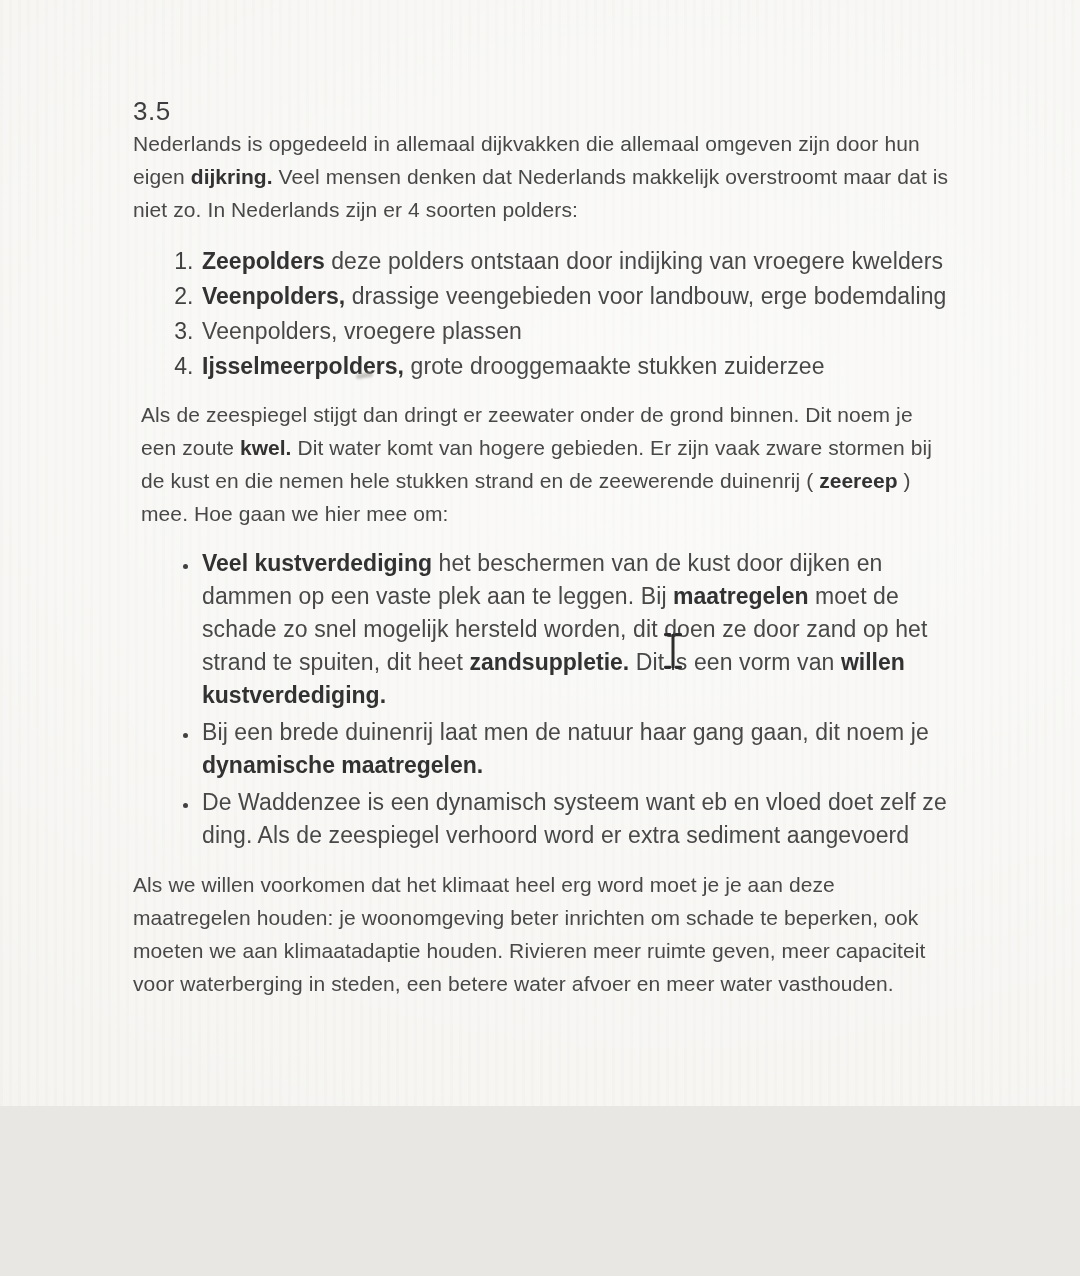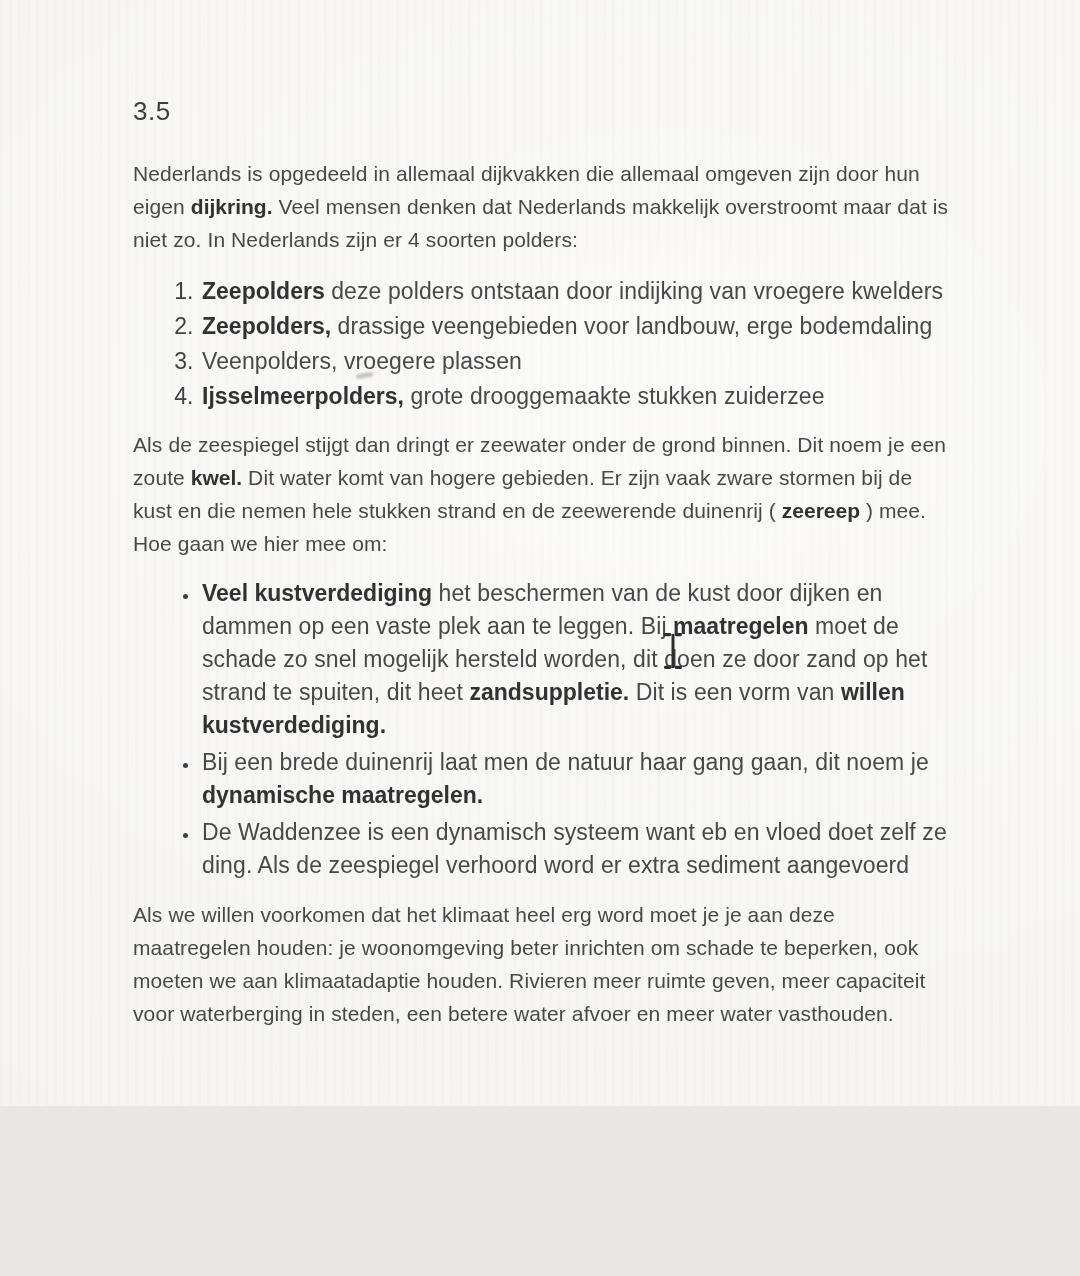--- a/index.html
+++ b/index.html
@@ -32,22 +32,22 @@
     color: #3e3e3e;
     letter-spacing: 0.5px;
   }
   .para {
     margin: 0;
     font-size: 21px;
     line-height: 33px;
     letter-spacing: 0.1px;
     color: #484848;
   }
-  .para-intro   { margin-top: 30px; }
-  .para-kwel    { margin-top: 15px; }
+  .para-intro   { }
+  .para-kwel    { margin-top: 15px; margin-left: 8px; }
   .para-klimaat { margin-top: 16px; }
   b { font-weight: 700; color: #323232; letter-spacing: 0; }
   ol.doc-list, ul.doc-list {
     margin: 18px 0 0 0;
     padding-left: 67px;
     font-size: 23px;
     line-height: 33px;
     letter-spacing: 0.1px;
     color: #484848;
   }
@@ -99,21 +99,21 @@
 
 <div class="page">
   <div class="content">
 
     <h1 class="heading">3.5</h1>
 
     <p class="para para-intro">Nederlands is opgedeeld in allemaal dijkvakken die allemaal omgeven zijn door hun eigen <b>dijkring.</b> Veel mensen denken dat Nederlands makkelijk overstroomt maar dat is niet zo. In Nederlands zijn er 4 soorten polders:</p>
 
     <ol class="doc-list">
       <li><b>Zeepolders</b> deze polders ontstaan door indijking van vroegere kwelders</li>
-      <li><b>Zeepolders,</b> drassige veengebieden voor landbouw, erge bodemdaling</li>
+      <li><b>Veenpolders,</b> drassige veengebieden voor landbouw, erge bodemdaling</li>
       <li>Veenpolders, vroegere plassen</li>
       <li><b>Ijsselmeerpolders,</b> grote drooggemaakte stukken zuiderzee</li>
     </ol>
 
     <p class="para para-kwel">Als de zeespiegel stijgt dan dringt er zeewater onder de grond binnen. Dit noem je een zoute <b>kwel.</b> Dit water komt van hogere gebieden. Er zijn vaak zware stormen bij de kust en die nemen hele stukken strand en de zeewerende duinenrij ( <b>zeereep</b> ) mee. Hoe gaan we hier mee om:</p>
 
     <ul class="doc-list">
       <li><b>Veel kustverdediging</b> het beschermen van de kust door dijken en dammen op een vaste plek aan te leggen. Bij <b>maatregelen</b> moet de schade zo snel mogelijk hersteld worden, dit doen ze door zand op het strand te spuiten, dit heet <b>zandsuppletie.</b> Dit is een vorm van <b>willen kustverdediging.</b></li>
       <li>Bij een brede duinenrij laat men de natuur haar gang gaan, dit noem je <b>dynamische maatregelen.</b></li>
       <li>De Waddenzee is een dynamisch systeem want eb en vloed doet zelf ze ding. Als de zeespiegel verhoord word er extra sediment aangevoerd</li>

